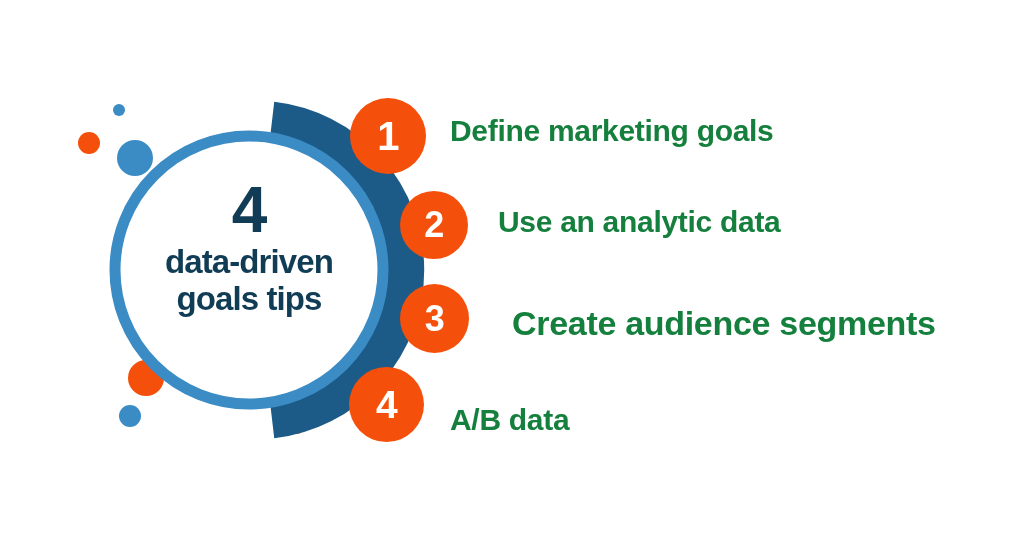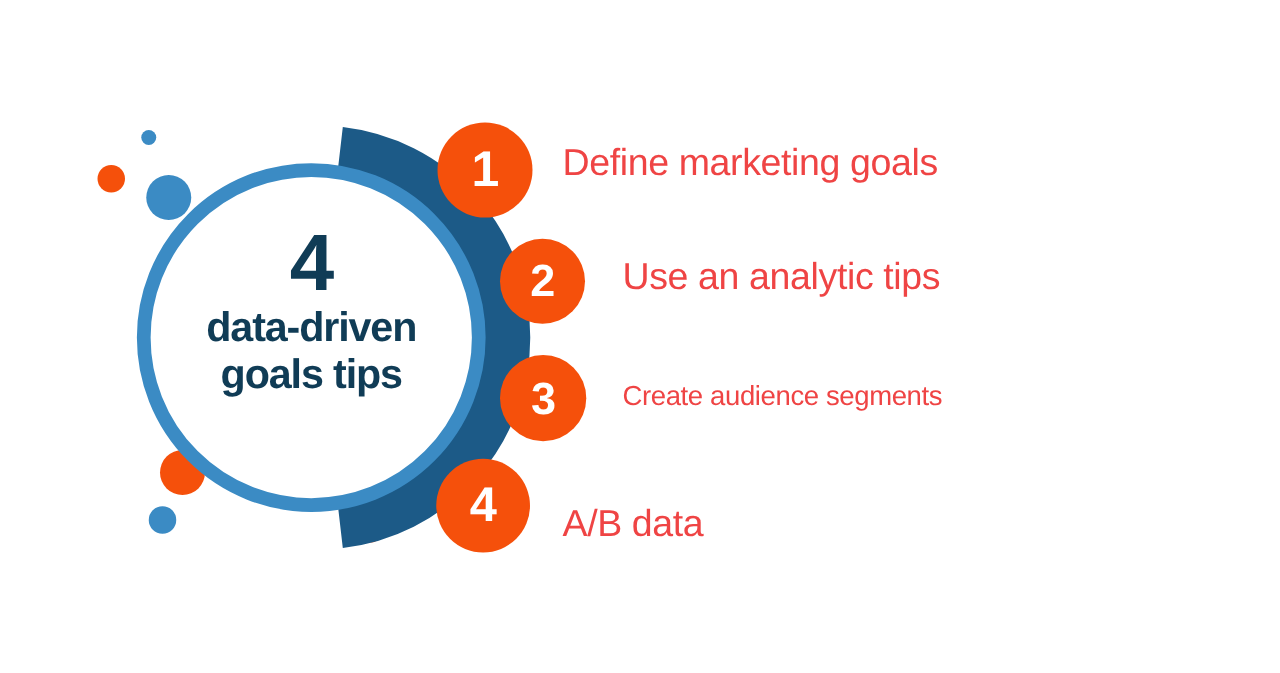--- a/index.html
+++ b/index.html
@@ -44,22 +44,22 @@
     color: #ffffff;
     font-weight: bold;
     letter-spacing: -0.5px;
     line-height: 1;
     user-select: none;
   }
 
   
   .tip-label {
     position: absolute;
-    color: #ef4444;
-    font-weight: normal;
+    color: #15803d;
+    font-weight: bold;
     white-space: nowrap;
     line-height: 1;
     letter-spacing: -0.3px;
   }
 
   
   #center-text {
     position: absolute;
     left: 109px;
     top: 180px;
@@ -117,25 +117,25 @@
   </div>
 
   <div class="badge" style="left:350px; top:98px; width:76px; height:76px; background:#F5500B; font-size:40px;">
     <span>1</span>
   </div>
   <div class="tip-label" style="left:450px; top:116px; font-size:30px;">Define marketing goals</div>
 
   <div class="badge" style="left:400px; top:191px; width:68px; height:68px; background:#F5500B; font-size:36px;">
     <span>2</span>
   </div>
-  <div class="tip-label" style="left:498px; top:207px; font-size:30px;">Use an analytic tips</div>
+  <div class="tip-label" style="left:498px; top:207px; font-size:30px;">Use an analytic data</div>
 
   <div class="badge" style="left:400px; top:284px; width:69px; height:69px; background:#F5500B; font-size:36px;">
     <span>3</span>
   </div>
-  <div class="tip-label" style="left:498px; top:306px; font-size:22px;">Create audience segments</div>
+  <div class="tip-label" style="left:512px; top:306px; font-size:34px;">Create audience segments</div>
 
   <div class="badge" style="left:349px; top:367px; width:75px; height:75px; background:#F5500B; font-size:39px;">
     <span>4</span>
   </div>
   <div class="tip-label" style="left:450px; top:405px; font-size:30px;">A/B data</div>
 
 </div>
 
 </body></html>

